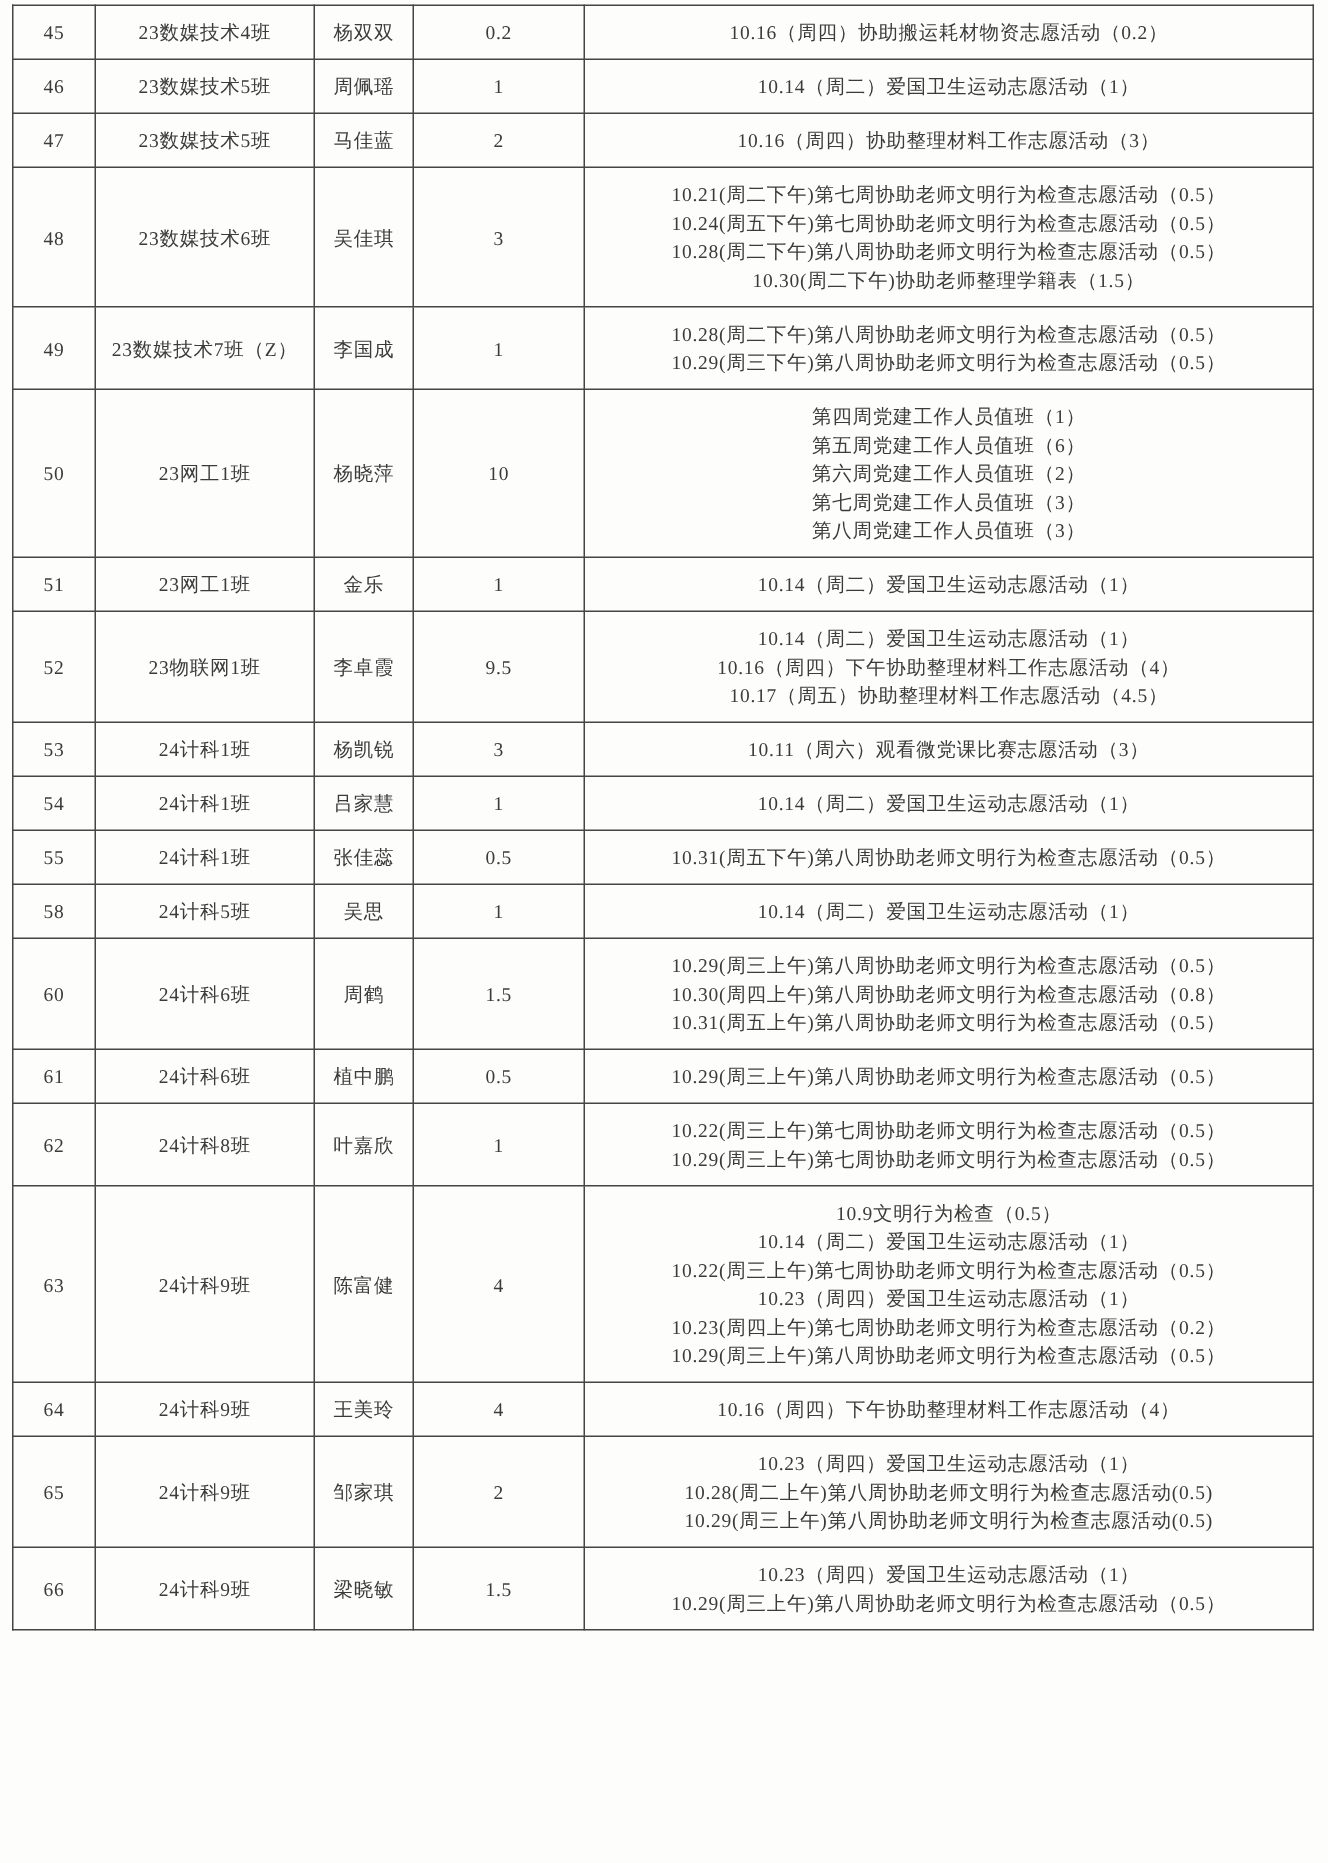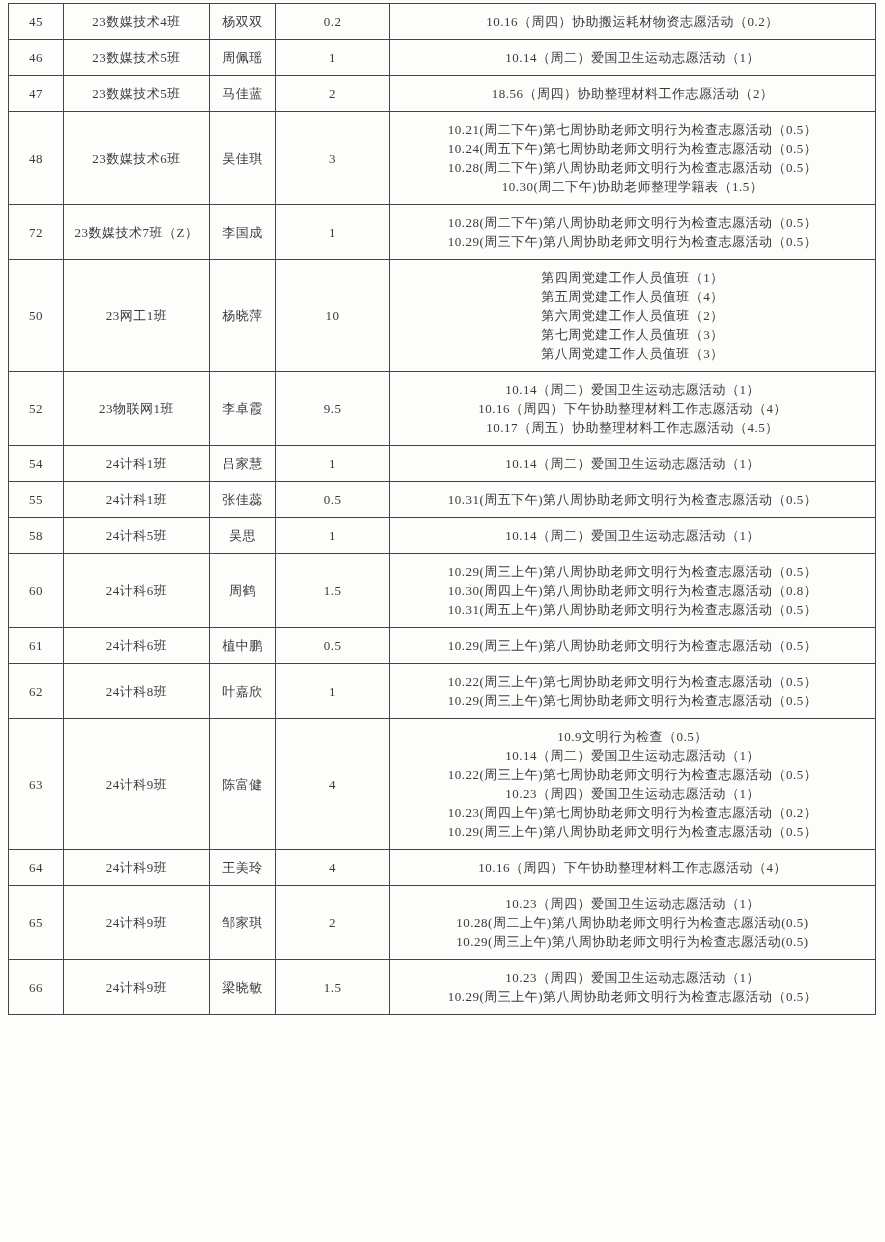--- a/index.html
+++ b/index.html
@@ -71,67 +71,85 @@
           <td data-name="activities-cell">
             <div data-name="activity-line">10.14（周二）爱国卫生运动志愿活动（1）</div>
           </td>
         </tr>
         <tr data-name="table-row">
           <td data-name="row-number-cell">47</td>
           <td data-name="class-name-cell">23数媒技术5班</td>
           <td data-name="student-name-cell">马佳蓝</td>
           <td data-name="hours-cell">2</td>
           <td data-name="activities-cell">
-            <div data-name="activity-line">18.56（周四）协助整理材料工作志愿活动（2）</div>
+            <div data-name="activity-line">10.16（周四）协助整理材料工作志愿活动（3）</div>
           </td>
         </tr>
         <tr data-name="table-row">
           <td data-name="row-number-cell">48</td>
           <td data-name="class-name-cell">23数媒技术6班</td>
           <td data-name="student-name-cell">吴佳琪</td>
           <td data-name="hours-cell">3</td>
           <td data-name="activities-cell">
             <div data-name="activity-line">10.21(周二下午)第七周协助老师文明行为检查志愿活动（0.5）</div>
             <div data-name="activity-line">10.24(周五下午)第七周协助老师文明行为检查志愿活动（0.5）</div>
             <div data-name="activity-line">10.28(周二下午)第八周协助老师文明行为检查志愿活动（0.5）</div>
             <div data-name="activity-line">10.30(周二下午)协助老师整理学籍表（1.5）</div>
           </td>
         </tr>
         <tr data-name="table-row">
-          <td data-name="row-number-cell">72</td>
+          <td data-name="row-number-cell">49</td>
           <td data-name="class-name-cell">23数媒技术7班（Z）</td>
           <td data-name="student-name-cell">李国成</td>
           <td data-name="hours-cell">1</td>
           <td data-name="activities-cell">
             <div data-name="activity-line">10.28(周二下午)第八周协助老师文明行为检查志愿活动（0.5）</div>
             <div data-name="activity-line">10.29(周三下午)第八周协助老师文明行为检查志愿活动（0.5）</div>
           </td>
         </tr>
         <tr data-name="table-row">
           <td data-name="row-number-cell">50</td>
           <td data-name="class-name-cell">23网工1班</td>
           <td data-name="student-name-cell">杨晓萍</td>
           <td data-name="hours-cell">10</td>
           <td data-name="activities-cell">
             <div data-name="activity-line">第四周党建工作人员值班（1）</div>
-            <div data-name="activity-line">第五周党建工作人员值班（4）</div>
+            <div data-name="activity-line">第五周党建工作人员值班（6）</div>
             <div data-name="activity-line">第六周党建工作人员值班（2）</div>
             <div data-name="activity-line">第七周党建工作人员值班（3）</div>
             <div data-name="activity-line">第八周党建工作人员值班（3）</div>
+          </td>
+        </tr>
+        <tr data-name="table-row">
+          <td data-name="row-number-cell">51</td>
+          <td data-name="class-name-cell">23网工1班</td>
+          <td data-name="student-name-cell">金乐</td>
+          <td data-name="hours-cell">1</td>
+          <td data-name="activities-cell">
+            <div data-name="activity-line">10.14（周二）爱国卫生运动志愿活动（1）</div>
           </td>
         </tr>
         <tr data-name="table-row">
           <td data-name="row-number-cell">52</td>
           <td data-name="class-name-cell">23物联网1班</td>
           <td data-name="student-name-cell">李卓霞</td>
           <td data-name="hours-cell">9.5</td>
           <td data-name="activities-cell">
             <div data-name="activity-line">10.14（周二）爱国卫生运动志愿活动（1）</div>
             <div data-name="activity-line">10.16（周四）下午协助整理材料工作志愿活动（4）</div>
             <div data-name="activity-line">10.17（周五）协助整理材料工作志愿活动（4.5）</div>
+          </td>
+        </tr>
+        <tr data-name="table-row">
+          <td data-name="row-number-cell">53</td>
+          <td data-name="class-name-cell">24计科1班</td>
+          <td data-name="student-name-cell">杨凯锐</td>
+          <td data-name="hours-cell">3</td>
+          <td data-name="activities-cell">
+            <div data-name="activity-line">10.11（周六）观看微党课比赛志愿活动（3）</div>
           </td>
         </tr>
         <tr data-name="table-row">
           <td data-name="row-number-cell">54</td>
           <td data-name="class-name-cell">24计科1班</td>
           <td data-name="student-name-cell">吕家慧</td>
           <td data-name="hours-cell">1</td>
           <td data-name="activities-cell">
             <div data-name="activity-line">10.14（周二）爱国卫生运动志愿活动（1）</div>
           </td>

